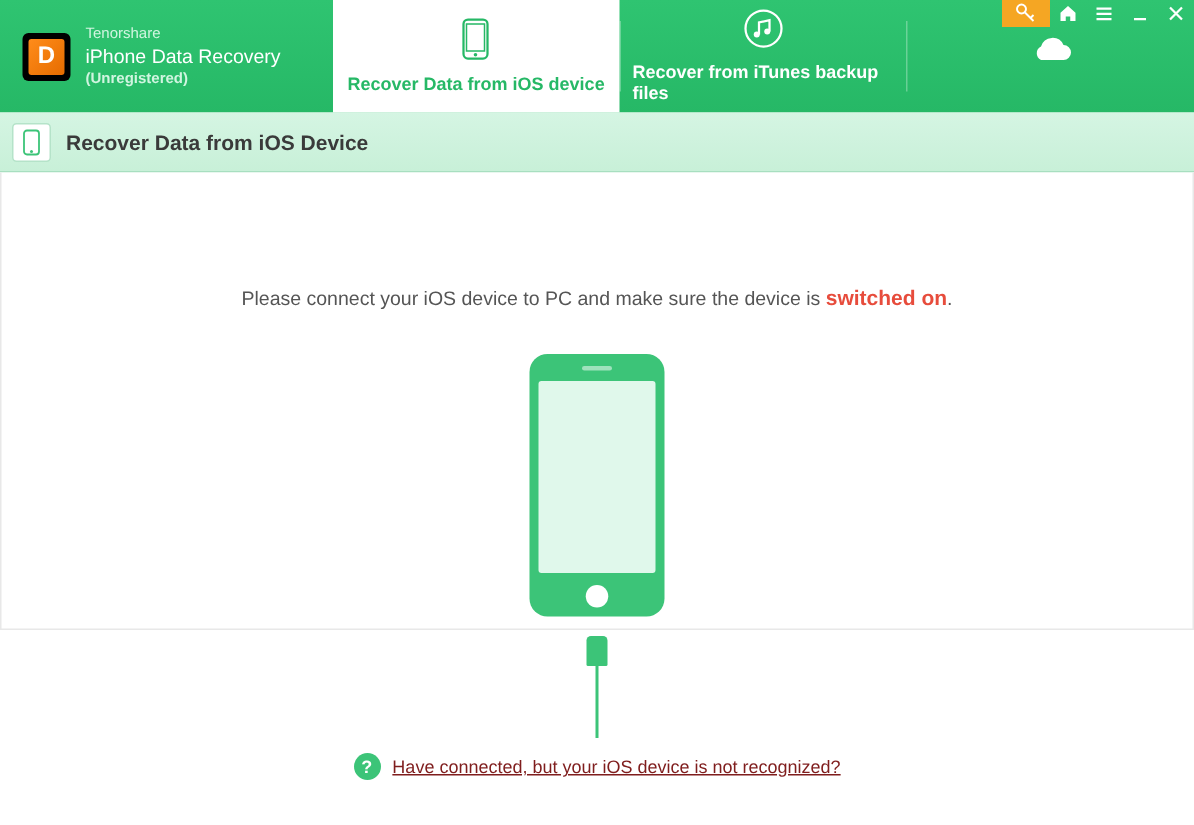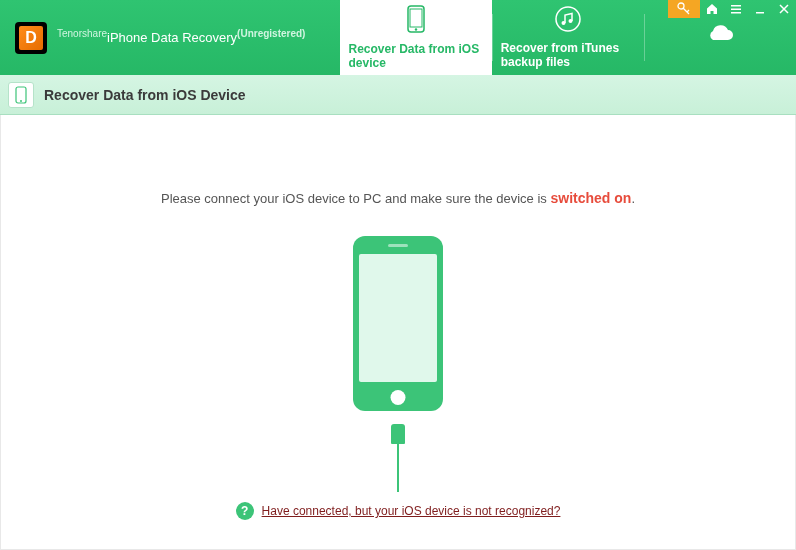--- a/index.html
+++ b/index.html
@@ -3,40 +3,40 @@
   <meta charset="utf-8">
   <style>
     * { margin: 0; padding: 0; box-sizing: border-box; }
     body { font-family: Arial, sans-serif; width: 796px; height: 550px; overflow: hidden; background: #fff; }
     
     .header { background: linear-gradient(to bottom, #2fc471, #26b866); height: 75px; display: flex; align-items: stretch; position: relative; }
     
     .brand-section { display: flex; align-items: center; padding: 0 35px 0 15px; color: #fff; min-width: 205px; }
     .brand-icon { width: 32px; height: 32px; background: #000; border-radius: 4px; display: flex; align-items: center; justify-content: center; margin-right: 10px; position: relative; overflow: hidden; }
     .brand-icon-inner { width: 24px; height: 24px; background: linear-gradient(135deg, #ff8c1a, #e66c00); border-radius: 2px; display: flex; align-items: center; justify-content: center; color: #fff; font-weight: bold; font-size: 16px; }
-    .brand-text { display: flex; flex-direction: row; font-size: 11px; }
+    .brand-text { display: flex; flex-direction: column; font-size: 11px; }
     .brand-company { font-size: 10px; color: #d0f5e0; }
     .brand-product { font-size: 13px; font-weight: normal; margin: 2px 0; }
     .brand-status { font-size: 10px; color: #d0f5e0; font-weight: bold; }
     
     .tab { flex: 1; display: flex; flex-direction: column; align-items: center; justify-content: center; cursor: pointer; color: #fff; font-size: 12px; font-weight: bold; padding: 0 8px; }
     .tab.active { background: #fff; color: #26b866; }
     .tab-separator { width: 1px; background: rgba(255,255,255,0.3); margin: 14px 0; }
     .tab-icon { margin-bottom: 6px; }
     
     .window-controls { position: absolute; top: 0; right: 0; display: flex; height: 18px; align-items: center; }
     .key-badge { background: #f5a623; width: 32px; height: 18px; display: flex; align-items: center; justify-content: center; cursor: pointer; }
     .wc-btn { width: 24px; height: 18px; display: flex; align-items: center; justify-content: center; color: #fff; cursor: pointer; }
     
     .subheader { background: linear-gradient(to bottom, #d5f5e3, #c8f0d8); height: 40px; display: flex; align-items: center; padding: 0 8px; border-bottom: 1px solid #a8dfc0; }
     .sub-icon { width: 26px; height: 26px; background: #fff; border: 1px solid #b5e3c9; border-radius: 3px; display: flex; align-items: center; justify-content: center; margin-right: 10px; }
     .sub-title { font-size: 14px; font-weight: bold; color: #3a3a3a; }
     .sub-desc { font-size: 12px; color: #7a7a7a; margin-left: 4px; }
     
-    .content { background: #fff; height: 435px; display: flex; flex-direction: column; align-items: center; padding-top: 75px; border-left: 1px solid #e8e8e8; border-right: 1px solid #e8e8e8; border-bottom: 1px solid #e8e8e8; }
+    .content { background: #fff; height: 305px; display: flex; flex-direction: column; align-items: center; padding-top: 75px; border-left: 1px solid #e8e8e8; border-right: 1px solid #e8e8e8; border-bottom: 1px solid #e8e8e8; }
     .connect-msg { font-size: 13px; color: #555; }
     .connect-msg .highlight { color: #e74c3c; font-weight: bold; font-size: 14px; }
     
     .phone-container { margin-top: 30px; display: flex; flex-direction: column; align-items: center; }
     .phone { width: 90px; height: 175px; background: #3cc478; border-radius: 12px; position: relative; padding: 18px 6px 6px; }
     .phone-speaker { position: absolute; top: 8px; left: 50%; transform: translateX(-50%); width: 20px; height: 3px; background: rgba(255,255,255,0.5); border-radius: 2px; }
     .phone-screen { width: 100%; height: 128px; background: #e0f8eb; border-radius: 2px; }
     .phone-home { position: absolute; bottom: 6px; left: 50%; transform: translateX(-50%); width: 15px; height: 15px; background: #fff; border-radius: 50%; }
     
     .cable { display: flex; flex-direction: column; align-items: center; margin-top: 5px; }

